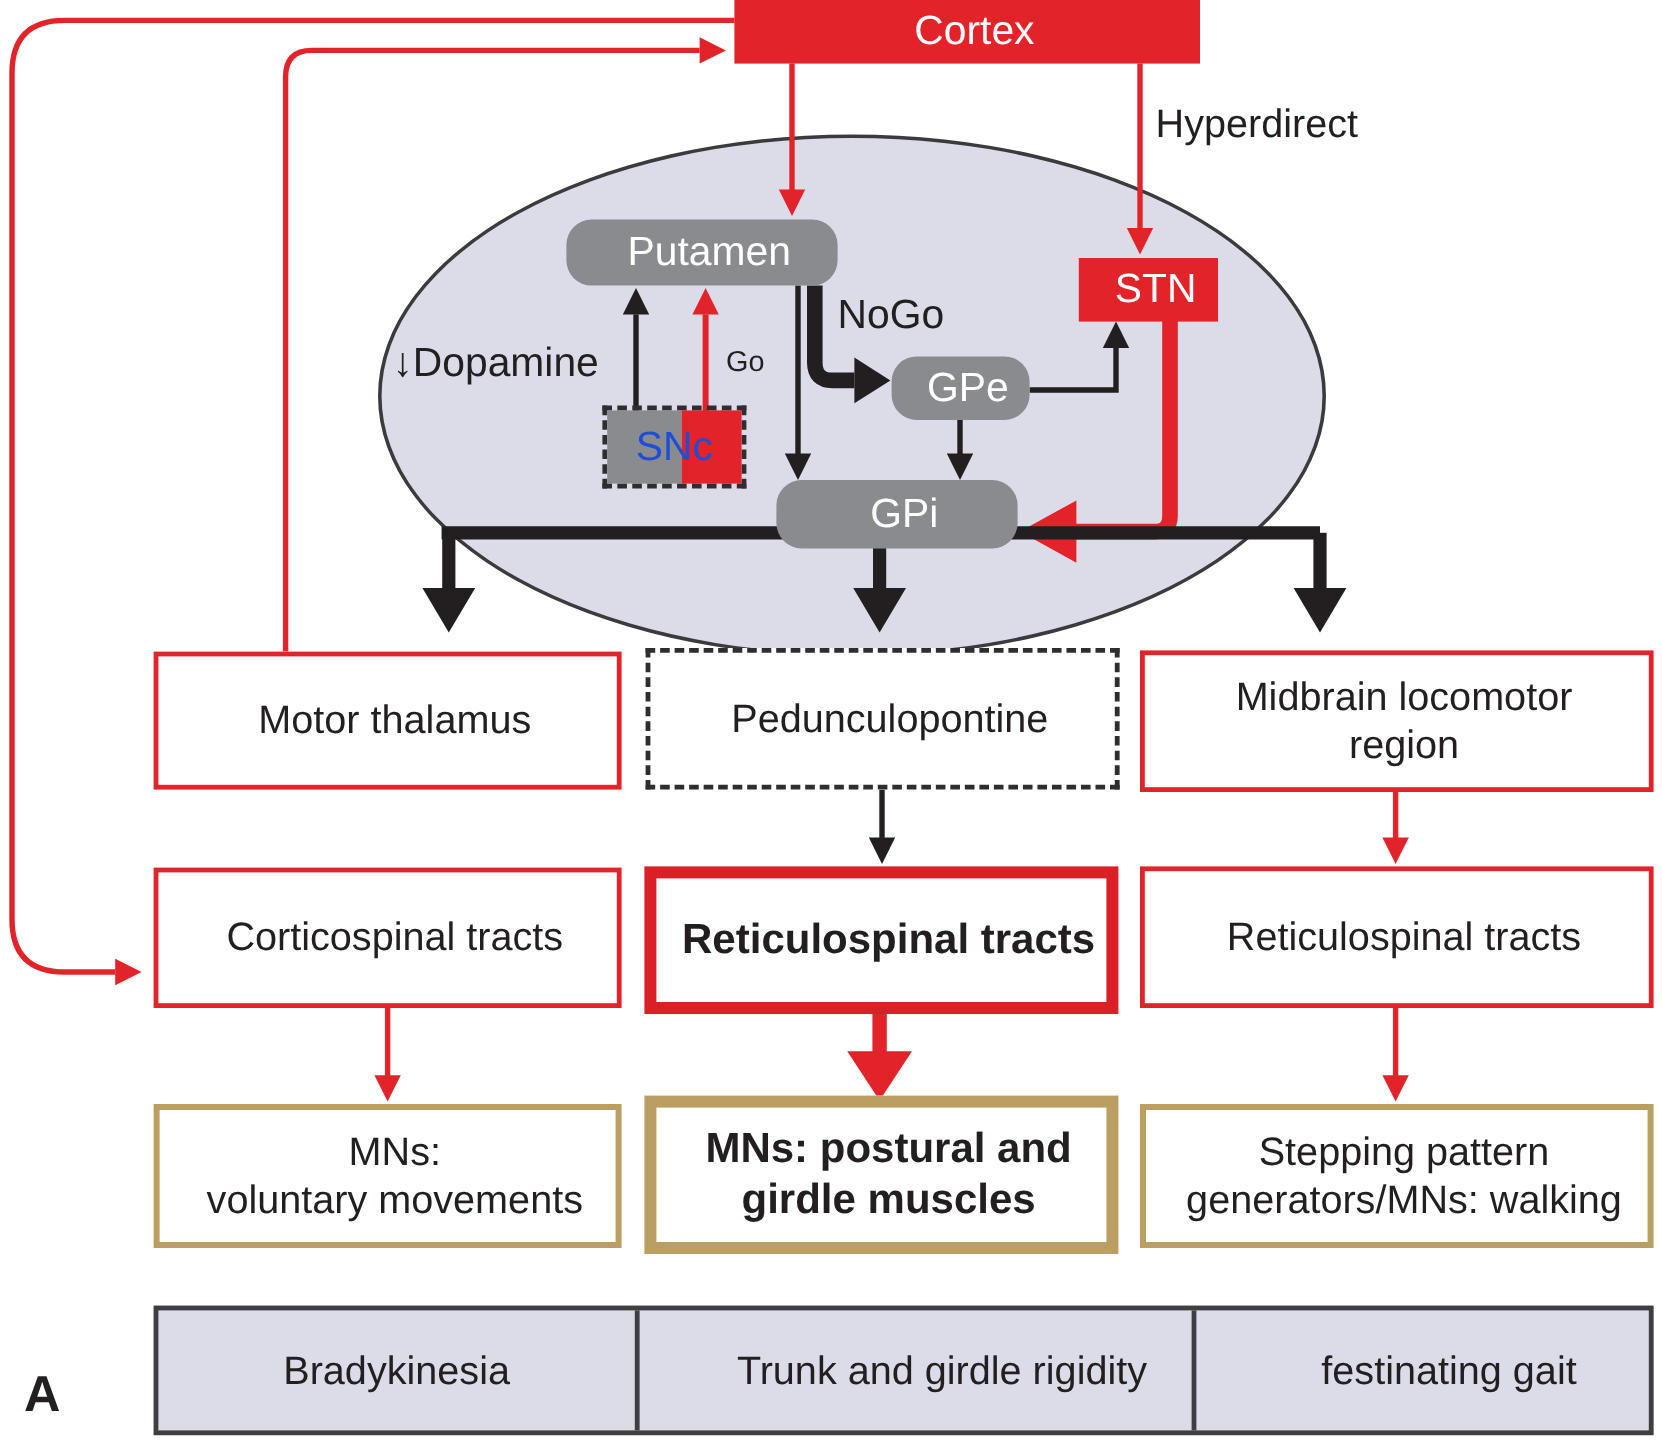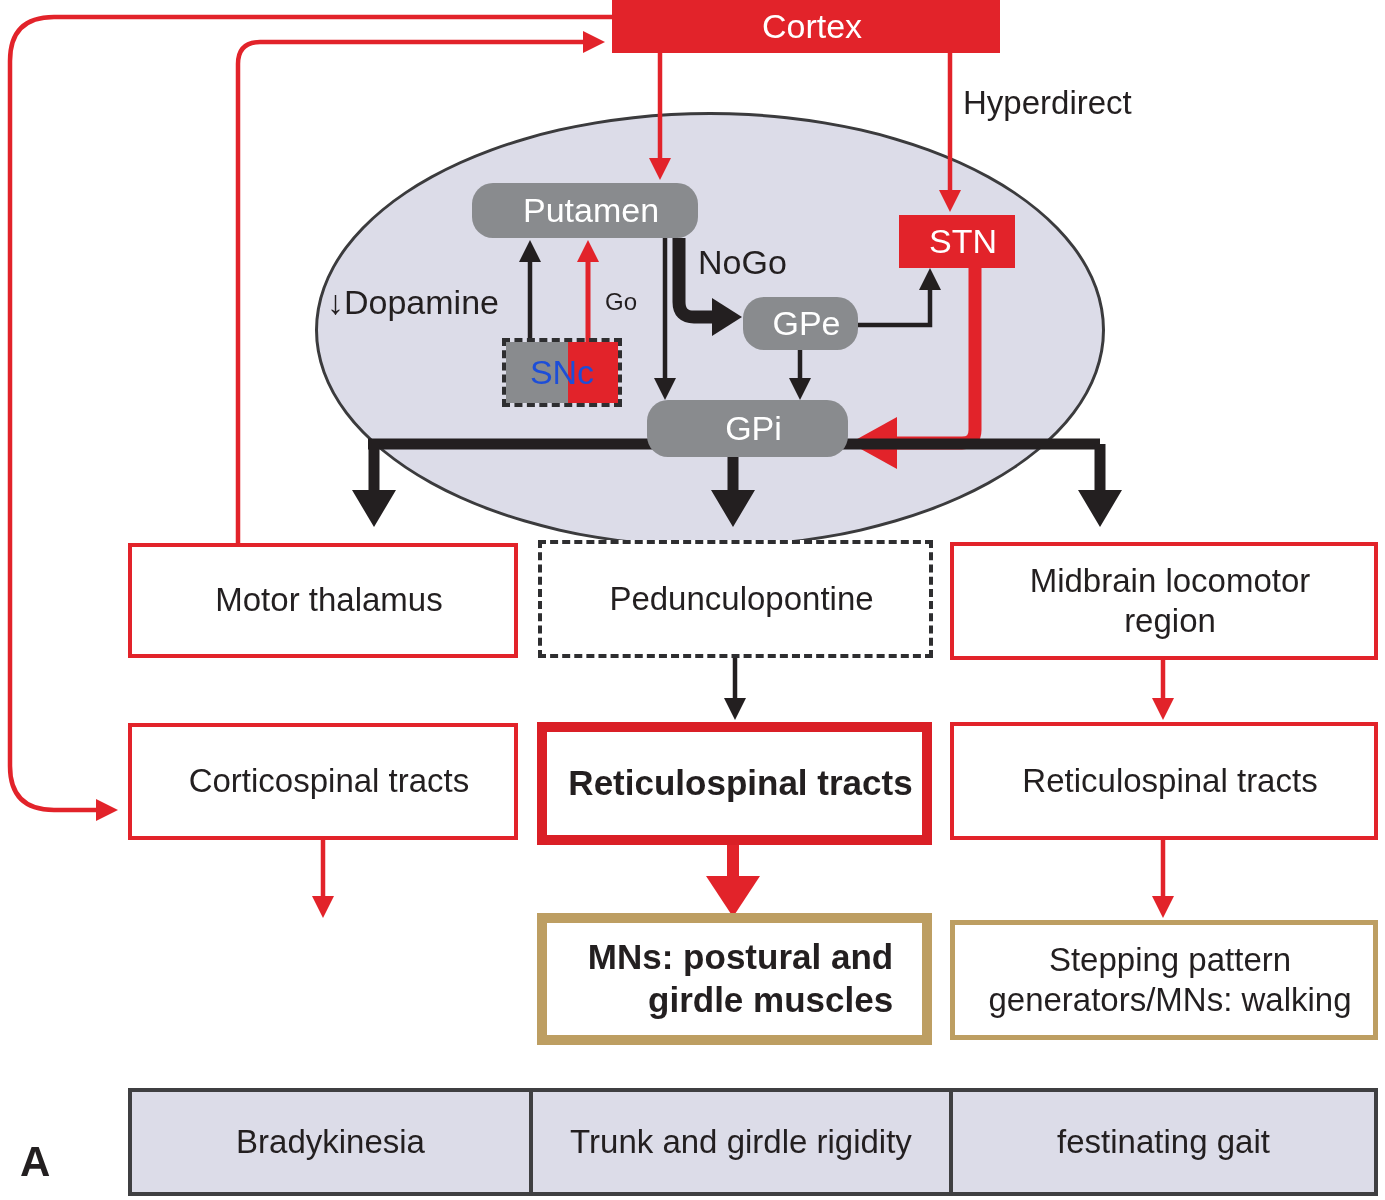--- a/index.html
+++ b/index.html
@@ -21,38 +21,38 @@
     position:absolute;display:flex;align-items:center;justify-content:center;
     text-align:center;box-sizing:border-box;font-size:33px;line-height:1.22;
     color:#231f20;z-index:3;padding-left:12px;
   }
   .fill-red{background:#e2232a;color:#ffffff;}
   .fill-gray{background:#898b8e;color:#ffffff;border-radius:21px;}
   .border-red{background:#ffffff;border:4px solid #e2232a;}
   .border-red-thick{background:#ffffff;border:10px solid #da1f26;font-weight:bold;}
   .border-dashed{background:#ffffff;border:4px dashed #2e2e30;}
   .border-tan{background:#ffffff;border:5px solid #bd9e62;}
-  .border-tan-thick{background:#ffffff;border:10px solid #bd9e62;font-weight:bold;text-align:right;}
+  .border-tan-thick{background:#ffffff;border:10px solid #bd9e62;font-weight:bold;}
   .line{display:block;}
   .flabel{position:absolute;z-index:3;font-size:33px;white-space:nowrap;}
   .snc{
     position:absolute;left:502px;top:338px;width:120px;height:69px;
     border:4px dashed #2e2e30;box-sizing:border-box;z-index:3;background:transparent;
   }
   .snc-inner{display:flex;width:100%;height:100%;}
   .snc-gray{width:62px;height:100%;background:#898b8e;}
   .snc-red{width:50px;height:100%;background:#e2232a;}
   .snc-label{
     position:absolute;left:0;top:0;width:100%;height:100%;
     display:flex;align-items:center;justify-content:center;
     color:#1d4ed8;font-size:34px;
   }
   .outcome-table{
     position:absolute;left:128px;top:1088px;width:1250px;height:108px;
-    display:flex;background:#dcdce8;border:4px solid #3f3f41;box-sizing:border-box;z-index:3;
+    display:flex;background:#dcdce8;border:4px solid #3f3f41;box-sizing:border-box;z-index:3;gap:44px;
   }
   .cell{
     display:flex;align-items:center;justify-content:center;text-align:center;
     font-size:33px;line-height:1.2;box-sizing:border-box;
   }
   .cell.divider{border-right:4px solid #3f3f41;}
   .figure-label{position:absolute;left:20px;top:1138px;font-size:42px;font-weight:bold;z-index:3;}
 </style>
 </head>
 <body>
@@ -170,20 +170,26 @@
   </div>
 
   <div class="box border-red-thick" style="left:537px;top:722px;width:395px;height:123px;font-size:35px">
     <span>Reticulospinal tracts</span>
   </div>
 
   <div class="box border-red" style="left:950px;top:722px;width:428px;height:118px">
     <span>Reticulospinal tracts</span>
   </div>
 
+  <div class="box border-tan" style="left:128px;top:920px;width:390px;height:120px">
+    <div>
+      <span class="line">MNs:</span>
+      <span class="line">voluntary movements</span>
+    </div>
+  </div>
 
   <div class="box border-tan-thick" style="left:537px;top:913px;width:395px;height:132px;font-size:35px">
     <div>
       <span class="line">MNs: postural and</span>
       <span class="line">girdle muscles</span>
     </div>
   </div>
 
   <div class="box border-tan" style="left:950px;top:920px;width:428px;height:120px">
     <div>

